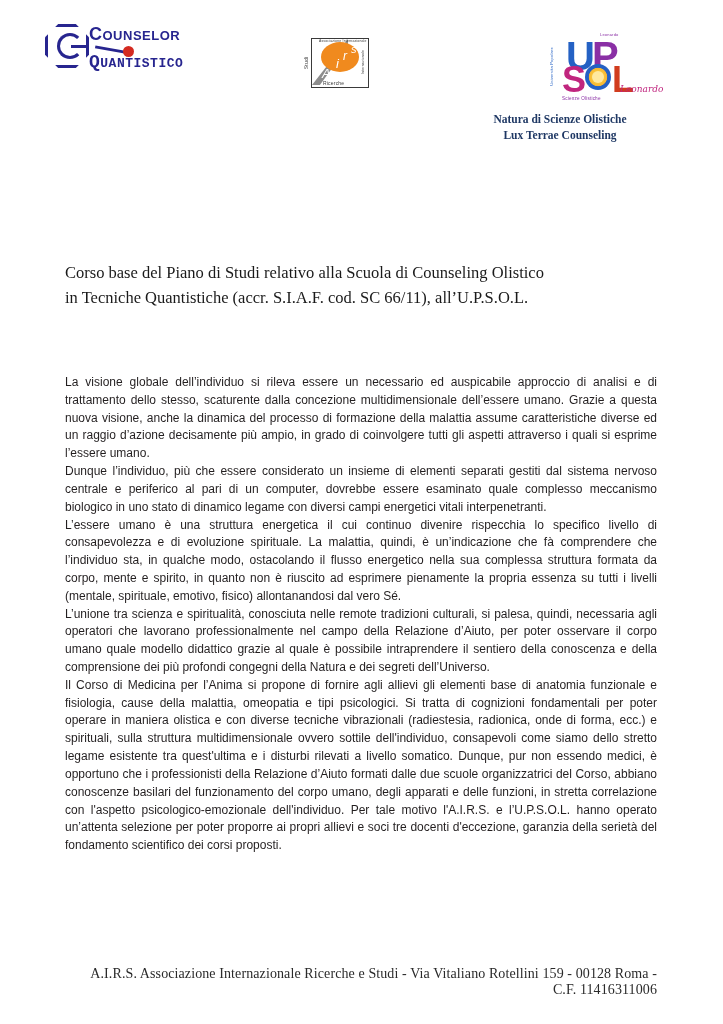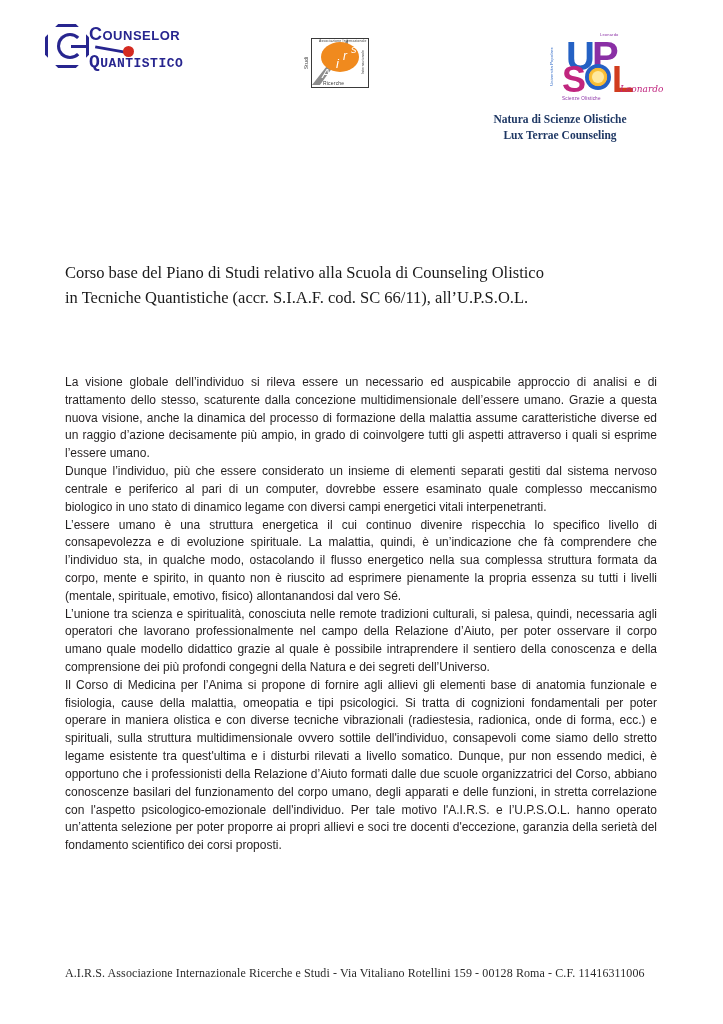--- a/index.html
+++ b/index.html
@@ -304,23 +304,23 @@
   .body-text p {
     margin: 0;
   }
 
   
   .footer {
     position: absolute;
     left: 65px;
     top: 966px;
     width: 592px;
-    text-align: left;
+    text-align: right;
     font-family: "Liberation Serif", serif;
-    font-size: 12px;
+    font-size: 14px;
     color: #2a2a2a;
     letter-spacing: 0.1px;
   }
 </style>
 </head>
 <body>
 
 <div class="page">
 
   <div class="header">

